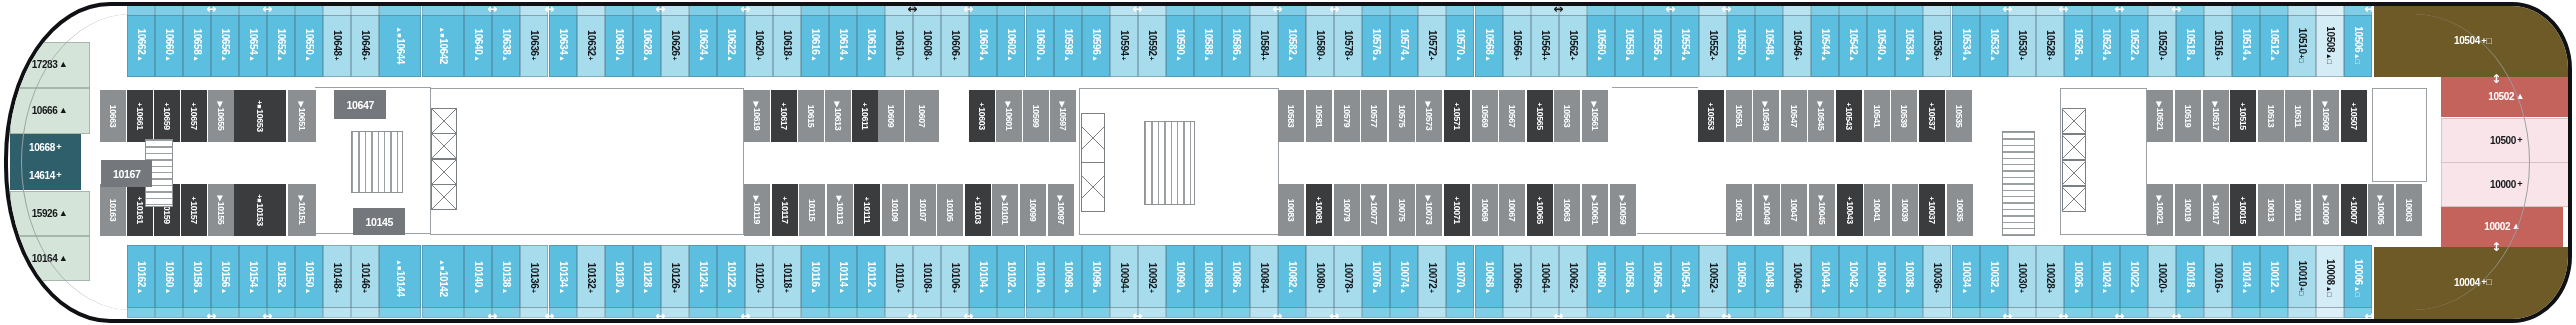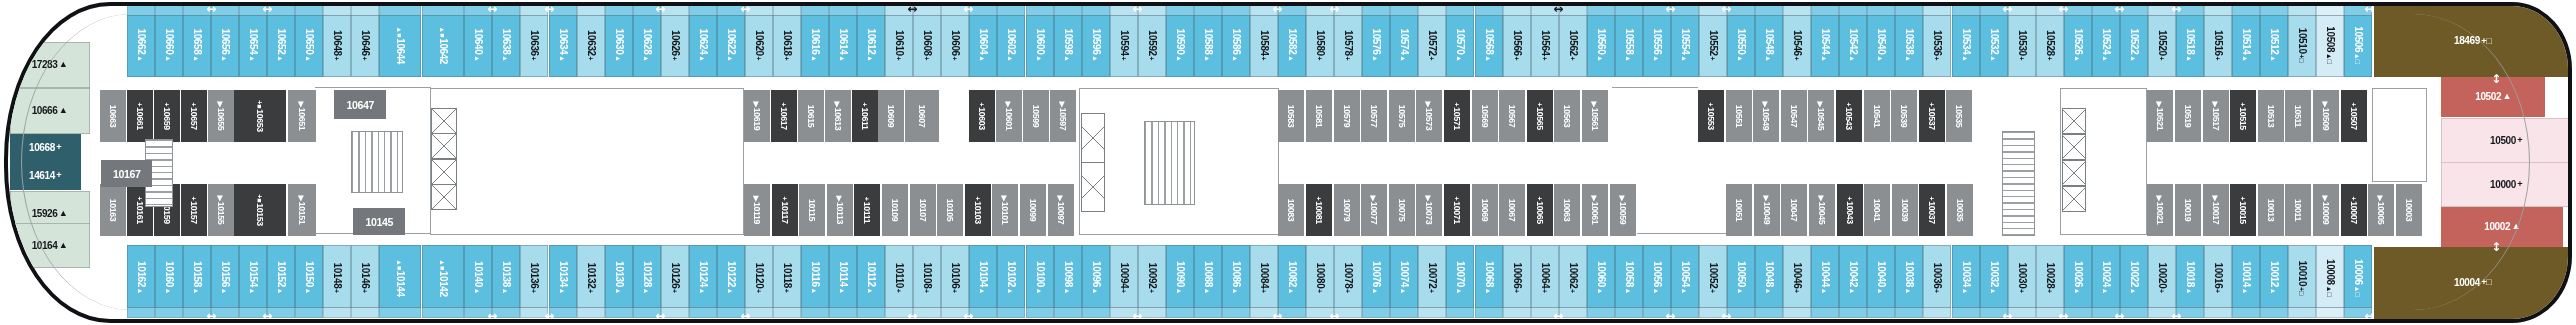--- a/index.html
+++ b/index.html
@@ -1764,33 +1764,33 @@
           <span class="num">14614</span>
           <span class="sym">+</span>
         </span>
       </div>
       <div class="cab c-green" style="left: 1.4px; top: 185px; width: 80px; height: 45px;">
         <span class="endlbl">
           <span class="num">15926</span>
           <span class="sym">▲</span>
         </span>
       </div>
-      <div class="cab c-green" style="left: 1.4px; top: 217px; width: 80px; height: 45px;">
+      <div class="cab c-green" style="left: 1.4px; top: 230px; width: 80px; height: 45px;">
         <span class="endlbl">
           <span class="num">10164</span>
           <span class="sym">▲</span>
         </span>
       </div>
       <div class="cab c-brown" style="left: 2366px; top: -0.7px; width: 197px; height: 72px;">
         <span class="endlbl">
-          <span class="num">18469</span>
+          <span class="num">10504</span>
           <span class="sym">+□</span>
         </span>
       </div>
-      <div class="cab c-red" style="left: 2433px; top: 71px; width: 104px; height: 40px;">
+      <div class="cab c-red" style="left: 2433px; top: 71px; width: 130px; height: 40px;">
         <span class="endlbl">
           <span class="num">10502</span>
           <span class="sym">▲</span>
         </span>
       </div>
       <div class="cab c-pink" style="left: 2433px; top: 112px; width: 130px; height: 45px;">
         <span class="endlbl">
           <span class="num">10500</span>
           <span class="sym">+</span>
         </span>

